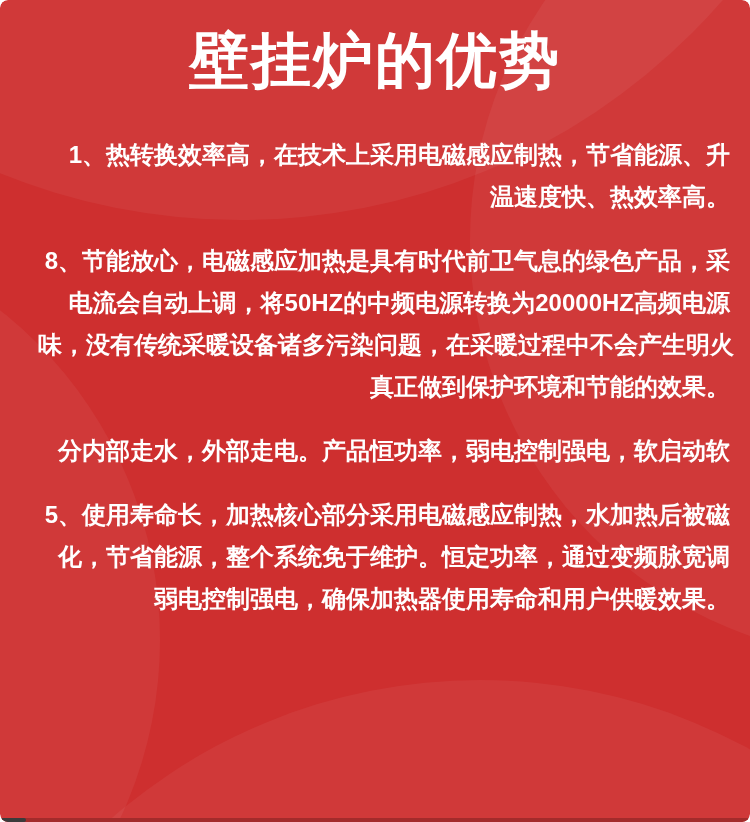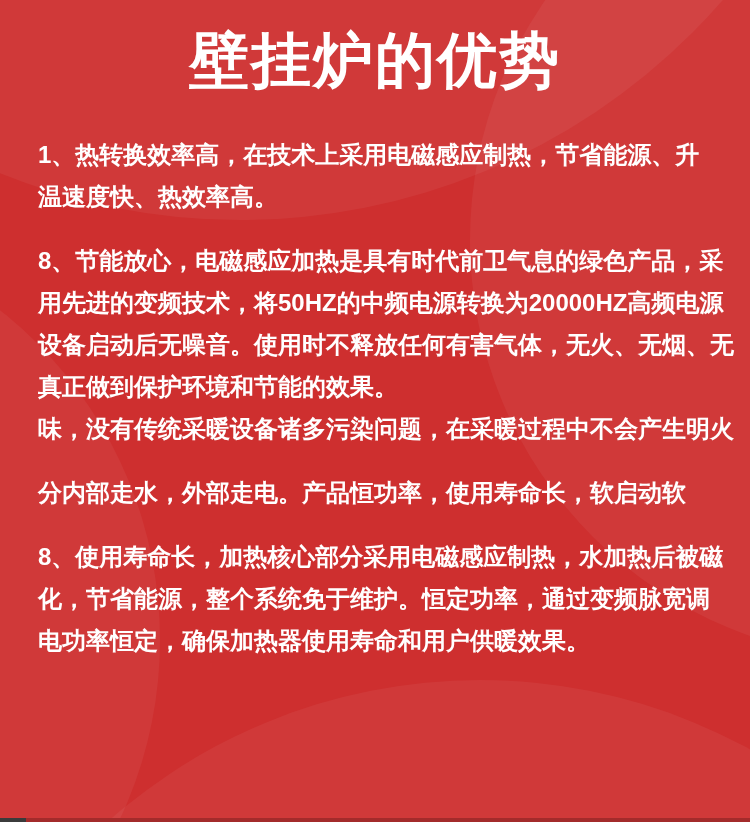--- a/index.html
+++ b/index.html
@@ -1,15 +1,15 @@
 <!DOCTYPE html>
 <html><head>
 <meta charset="utf-8">
 <style>
-  * { margin: 0; padding: 0; box-sizing: border-box; }
+  * { margin: 0; padding: 0; box-sizing: border-box; border-radius: 8px; }
   html, body { width: 750px; }
   body {
     font-family: "Liberation Sans", "DejaVu Sans", sans-serif;
   }
   .page {
     position: relative;
     width: 750px;
     height: 822px;
     background: var(--bg, #ce2f2f);
     overflow: hidden;
@@ -39,20 +39,21 @@
     color: var(--text, #ffffff);
   }
   .body {
     position: relative;
     z-index: 2;
     margin-top: 30px;
     padding: 0 20px 0 38px;
   }
   .para {
     margin-bottom: 22px;
+    text-align: right;
   }
   .line {
     font-size: 24px;
     line-height: 42px;
     font-weight: 600;
     white-space: nowrap;
     color: var(--text, #ffffff);
   }
   .bottom-bar {
     position: absolute;
@@ -80,31 +81,30 @@
   <h1 class="title">壁挂炉的优势</h1>
 
   <div class="body" id="advantages">
 
   <div class="para">
         <div class="line">1、热转换效率高，在技术上采用电磁感应制热，节省能源、升</div>
         <div class="line">温速度快、热效率高。</div>
       </div>
       <div class="para">
         <div class="line">8、节能放心，电磁感应加热是具有时代前卫气息的绿色产品，采</div>
-        <div class="line">用先进的变频技术，将50HZ的中频电源转换为20000HZ高频电源</div>
-        <div class="line">设备启动后无噪音。使用时不释放任何有害气体，无火、无烟、无</div>
+        <div class="line">电流会自动上调，将50HZ的中频电源转换为20000HZ高频电源</div>
+        <div class="line">味，没有传统采暖设备诸多污染问题，在采暖过程中不会产生明火</div>
         <div class="line">真正做到保护环境和节能的效果。</div>
-        <div class="line">味，没有传统采暖设备诸多污染问题，在采暖过程中不会产生明火</div>
       </div>
       <div class="para">
-        <div class="line">分内部走水，外部走电。产品恒功率，使用寿命长，软启动软</div>
+        <div class="line">分内部走水，外部走电。产品恒功率，弱电控制强电，软启动软</div>
       </div>
       <div class="para">
-        <div class="line">8、使用寿命长，加热核心部分采用电磁感应制热，水加热后被磁</div>
+        <div class="line">5、使用寿命长，加热核心部分采用电磁感应制热，水加热后被磁</div>
         <div class="line">化，节省能源，整个系统免于维护。恒定功率，通过变频脉宽调</div>
-        <div class="line">电功率恒定，确保加热器使用寿命和用户供暖效果。</div>
+        <div class="line">弱电控制强电，确保加热器使用寿命和用户供暖效果。</div>
       </div>
     </div>
 
   <div class="bottom-bar">
     <div class="bottom-corner"></div>
   </div>
 </div>
 
 </body></html>

